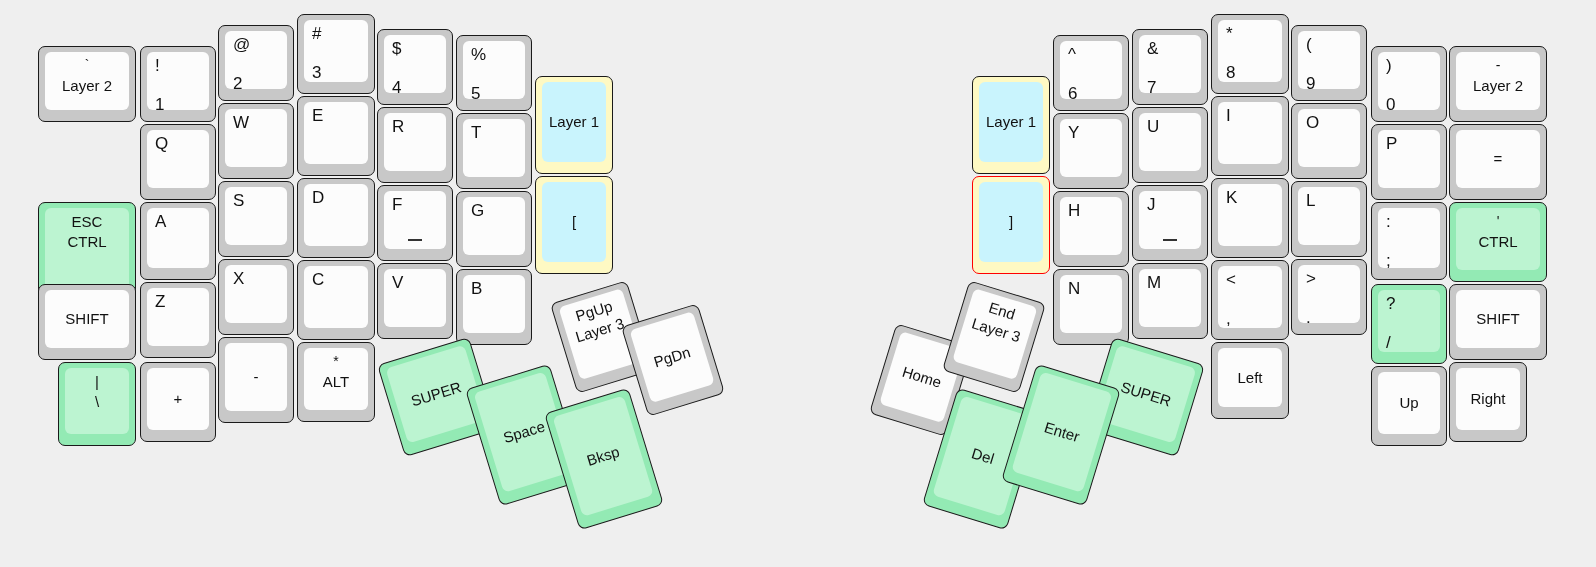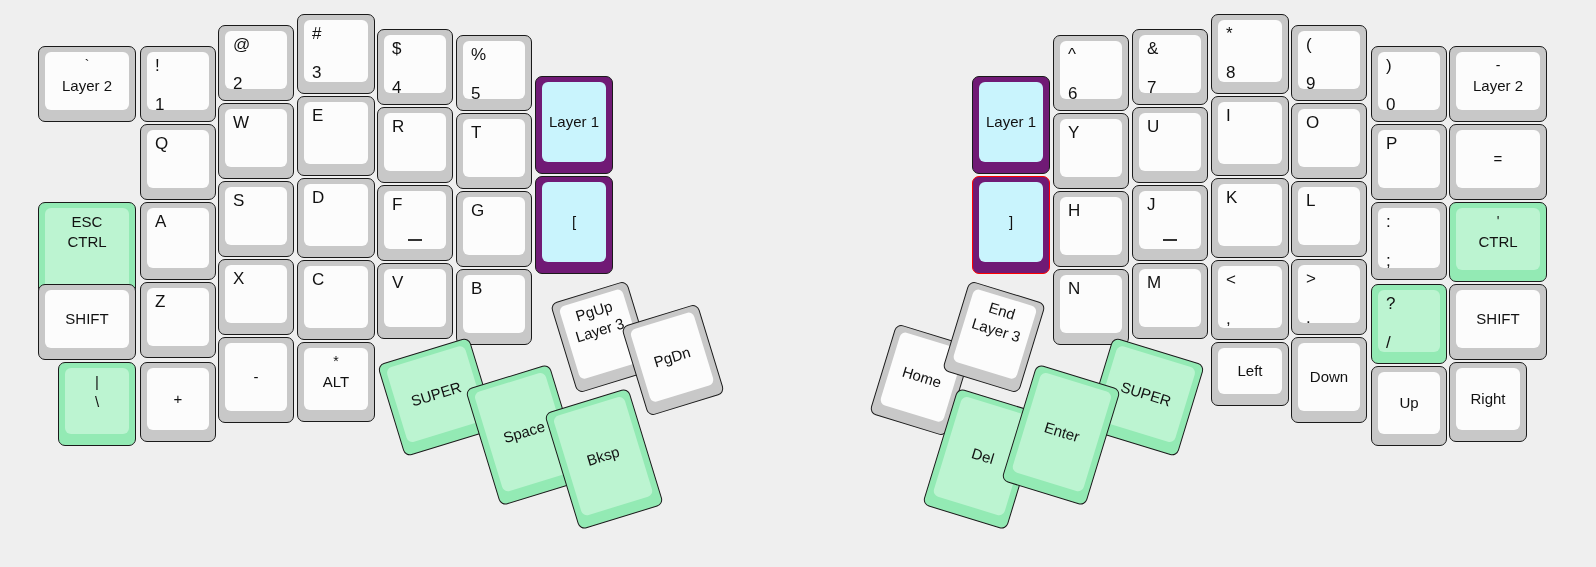--- a/index.html
+++ b/index.html
@@ -28,21 +28,21 @@
     align-items:center;
     justify-content:center;
   }
   
   .c-plain{ background:#c8c8c8; }
   .c-plain > .cap{ background:#fcfcfc; }
   
   .c-green{ background:#93eab4; }
   .c-green > .cap{ background:#bcf4d1; }
   
-  .c-blue{ background:#701a75; }
+  .c-blue{ background:#fef9c3; }
   .c-blue > .cap{ background:#c9f4fd; }
   
   .sel{ border-color:#ff0000; }
 
   
   .lg{
     position:absolute;
     color:#111;
     line-height:1.05;
     white-space:pre;
@@ -388,28 +388,23 @@
       <div class="cap">
         <div class="lg lg-tl">?</div>
         <div class="lg lg-bl">/</div>
       </div>
     </div>
     <div class="key c-plain" style="left: 1449px; top: 284px; width: 98px; height: 76px;">
       <div class="cap">
         <div class="lg lg-c">SHIFT</div>
       </div>
     </div>
-    <div class="key c-plain" style="left: 1211px; top: 342px; width: 78px; height: 64px;">
+    <div class="key c-plain" style="left: 1211px; top: 342px; width: 78px; height: 77px;">
       <div class="cap">
         <div class="lg lg-c">Left</div>
-      </div>
-    </div>
-    <div class="key c-plain" style="left: 1291px; top: 337px; width: 76px; height: 86px;">
-      <div class="cap">
-        <div class="lg lg-c">Down</div>
       </div>
     </div>
     <div class="key c-plain" style="left: 1371px; top: 366px; width: 76px; height: 80px;">
       <div class="cap">
         <div class="lg lg-c">Up</div>
       </div>
     </div>
     <div class="key c-plain" style="left: 1449px; top: 362px; width: 78px; height: 80px;">
       <div class="cap">
         <div class="lg lg-c">Right</div>

